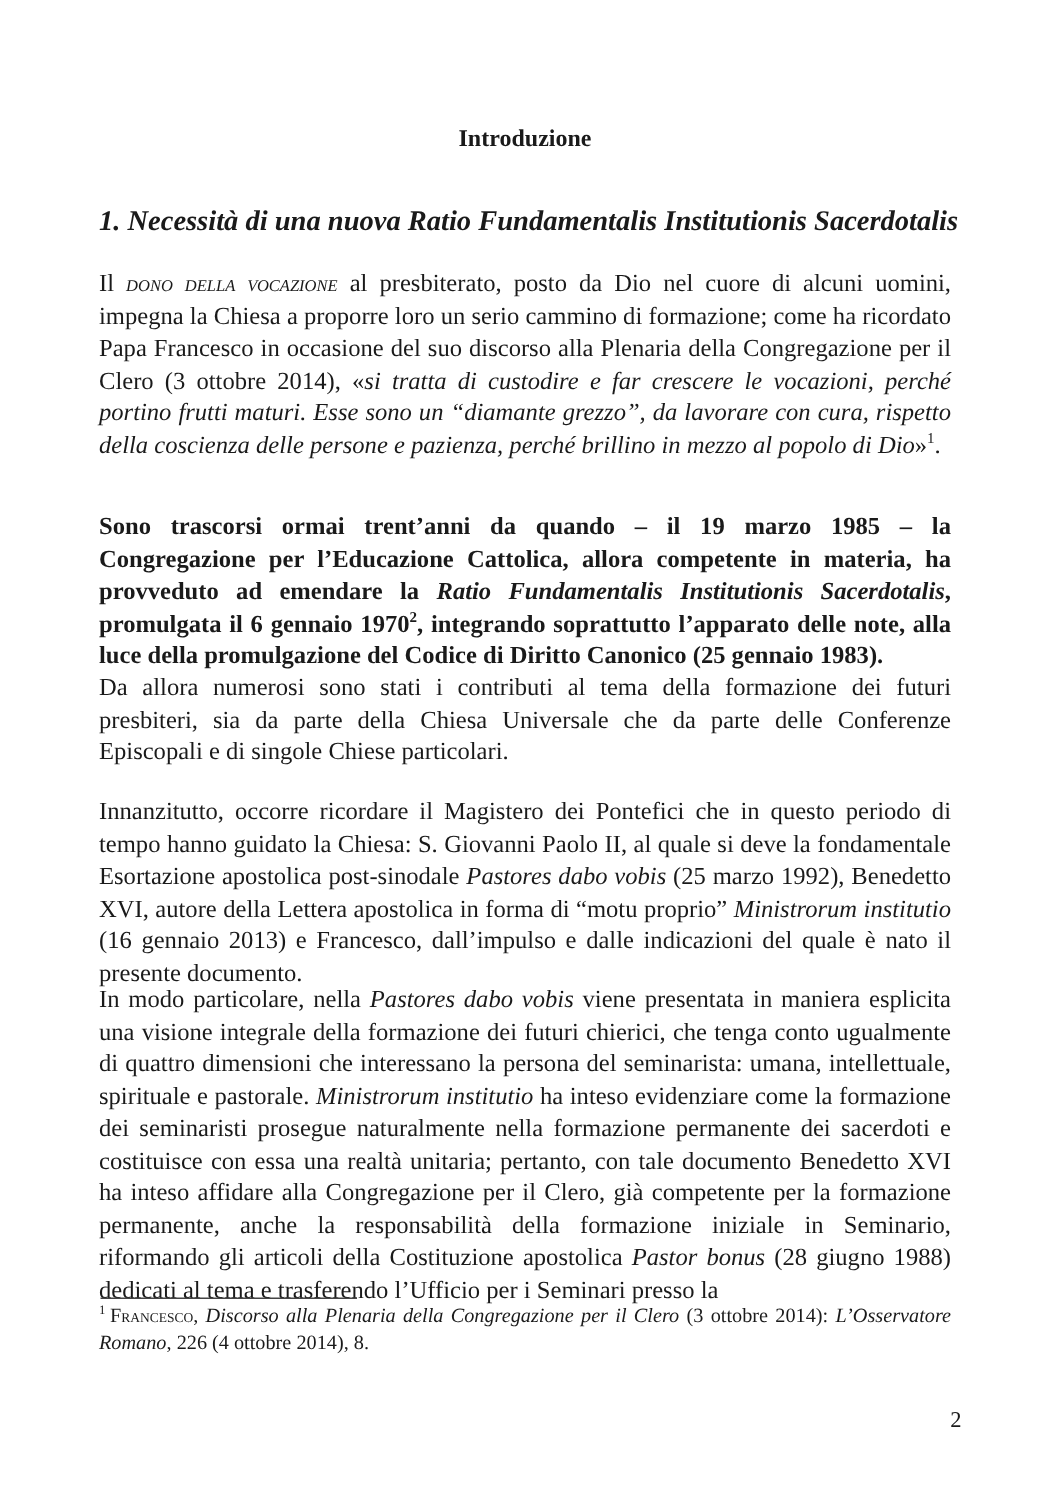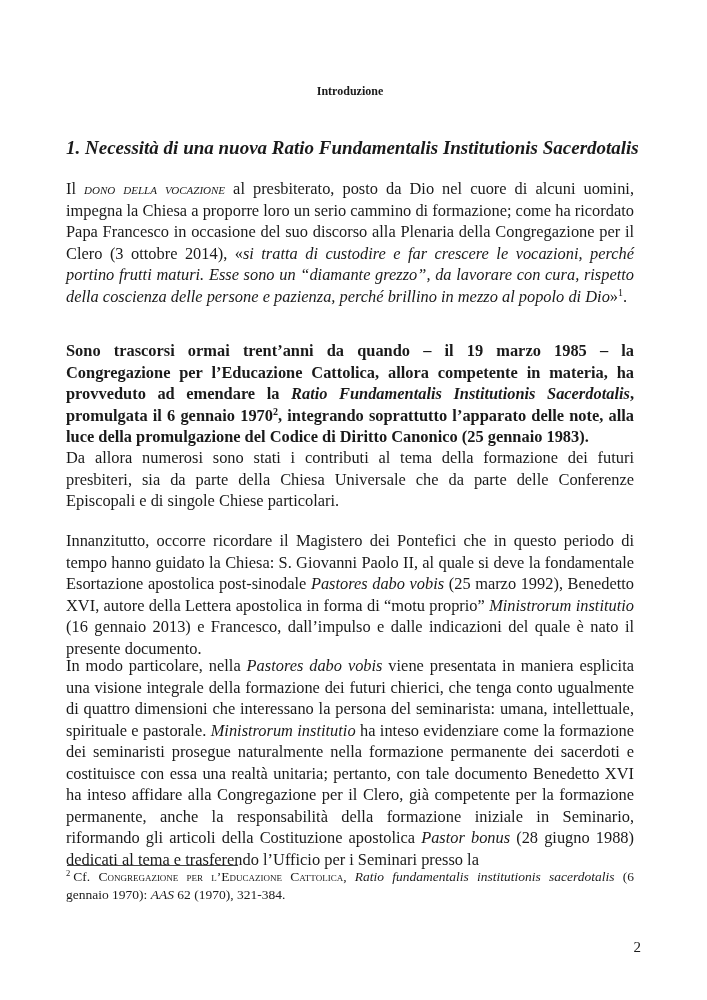--- a/index.html
+++ b/index.html
@@ -21,21 +21,21 @@
       top: 0;
       width: 568px;
     }
     .title {
       position: absolute;
       top: 84px;
       left: 0;
       width: 568px;
       text-align: center;
       font-weight: bold;
-      font-size: 12px;
+      font-size: 16px;
       margin: 0;
     }
     .section-heading {
       position: absolute;
       top: 137px;
       left: 0;
       width: 600px;
       font-weight: bold;
       font-style: italic;
       font-size: 19px;
@@ -113,18 +113,18 @@
 
   <p class="body-text p3">Da allora numerosi sono stati i contributi al tema della formazione dei futuri presbiteri, sia da parte della Chiesa Universale che da parte delle Conferenze Episcopali e di singole Chiese particolari.</p>
 
   <p class="body-text p4"><span>Innanzitutto, occorre ricordare il Magistero dei Pontefici che in questo periodo di tempo hanno guidato la Chiesa: S. Giovanni Paolo II, al quale si deve la fondamentale Esortazione apostolica post-sinodale </span><em>Pastores dabo vobis</em><span> (25 marzo 1992), Benedetto XVI, autore della Lettera apostolica in forma di “motu proprio” </span><em>Ministrorum institutio</em><span> (16 gennaio 2013) e Francesco, dall’impulso e dalle indicazioni del quale è nato il presente documento.</span></p>
 
   <p class="body-text p5"><span>In modo particolare, nella </span><em>Pastores dabo vobis</em><span> viene presentata in maniera esplicita una visione integrale della formazione dei futuri chierici, che tenga conto ugualmente di quattro dimensioni che interessano la persona del seminarista: umana, intellettuale, spirituale e pastorale. </span><em>Ministrorum institutio</em><span> ha inteso evidenziare come la formazione dei seminaristi prosegue naturalmente nella formazione permanente dei sacerdoti e costituisce con essa una realtà unitaria; pertanto, con tale documento Benedetto XVI ha inteso affidare alla Congregazione per il Clero, già competente per la formazione permanente, anche la responsabilità della formazione iniziale in Seminario, riformando gli articoli della Costituzione apostolica </span><em>Pastor bonus</em><span> (28 giugno 1988) dedicati al tema e trasferendo l’Ufficio per i Seminari presso la</span></p>
 
   <div class="fn-rule"></div>
 
   <div class="footnotes">
-    <p class="footnote"><sup>2</sup><span>Cf. </span><span class="fn-sc">Congregazione per l’Educazione Cattolica</span><span>, </span><em>Ratio fundamentalis institutionis sacerdotalis</em><span> (6 gennaio 1970): </span><em>AAS</em><span> 62 (1970), 321-384.</span></p>
+    <p class="footnote"><sup>1</sup><span class="fn-sc">Francesco</span><span>, </span><em>Discorso alla Plenaria della Congregazione per il Clero</em><span> (3 ottobre 2014): </span><em>L’Osservatore Romano</em><span>, 226 (4 ottobre 2014), 8.</span></p>
   </div>
 
 </div>
 
 <div class="page-number">2</div>
 
 </body></html>

